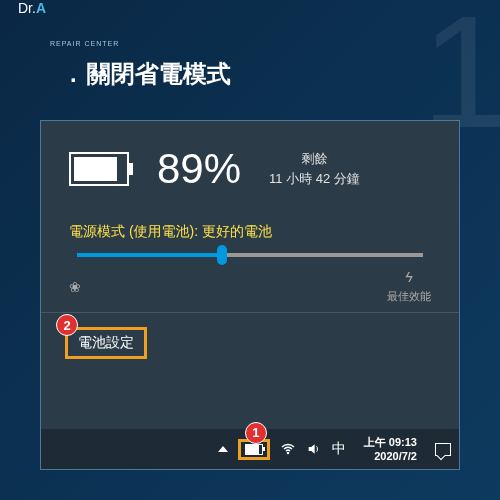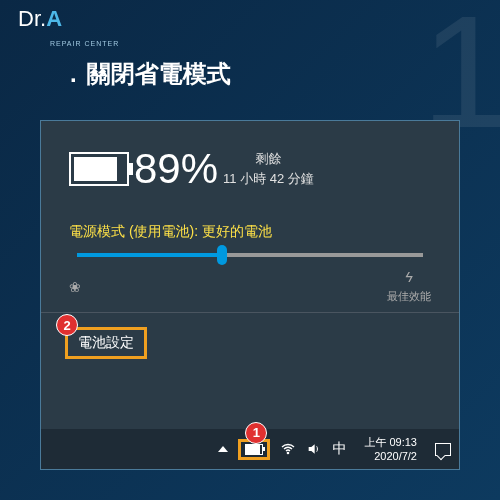--- a/index.html
+++ b/index.html
@@ -6,24 +6,24 @@
 body {
   width: 500px;
   height: 500px;
   background: linear-gradient(135deg, #0a2845 0%, #0d3a5f 100%);
   font-family: "Microsoft JhengHei", "Segoe UI", sans-serif;
   position: relative;
   overflow: hidden;
 }
 .logo {
   position: absolute;
-  top: 6px;
+  top: 0;
   left: 18px;
   color: #fff;
-  font-size: 22px;
+  font-size: 14px;
   font-weight: 400;
 }
 .logo .a-mark { color: #4db8e8; font-weight: 600; }
 .logo-sub {
   position: absolute;
   top: 40px;
   left: 50px;
   font-size: 7px;
   letter-spacing: 1px;
   color: #a0c8e0;
@@ -58,21 +58,21 @@
   background: #2b3b47;
   z-index: 1;
 }
 .battery-flyout {
   padding: 24px 28px 0 28px;
   color: #fff;
 }
 .battery-top {
   display: flex;
   align-items: center;
-  gap: 5px;
+  gap: 28px;
   margin-bottom: 30px;
 }
 .battery-icon-big {
   width: 60px;
   height: 34px;
   border: 2px solid #fff;
   position: relative;
   display: flex;
   align-items: center;
   padding: 3px;
@@ -229,20 +229,21 @@
   height: 100%;
   width: 85%;
 }
 .clock-area {
   display: flex;
   flex-direction: column;
   align-items: flex-end;
   font-size: 11px;
   line-height: 1.3;
   margin-left: 6px;
+  font-weight: bold;
 }
 .notif-icon {
   width: 16px;
   height: 13px;
   border: 1.5px solid #fff;
   margin-left: 6px;
   position: relative;
 }
 .notif-icon::after {
   content: '';

